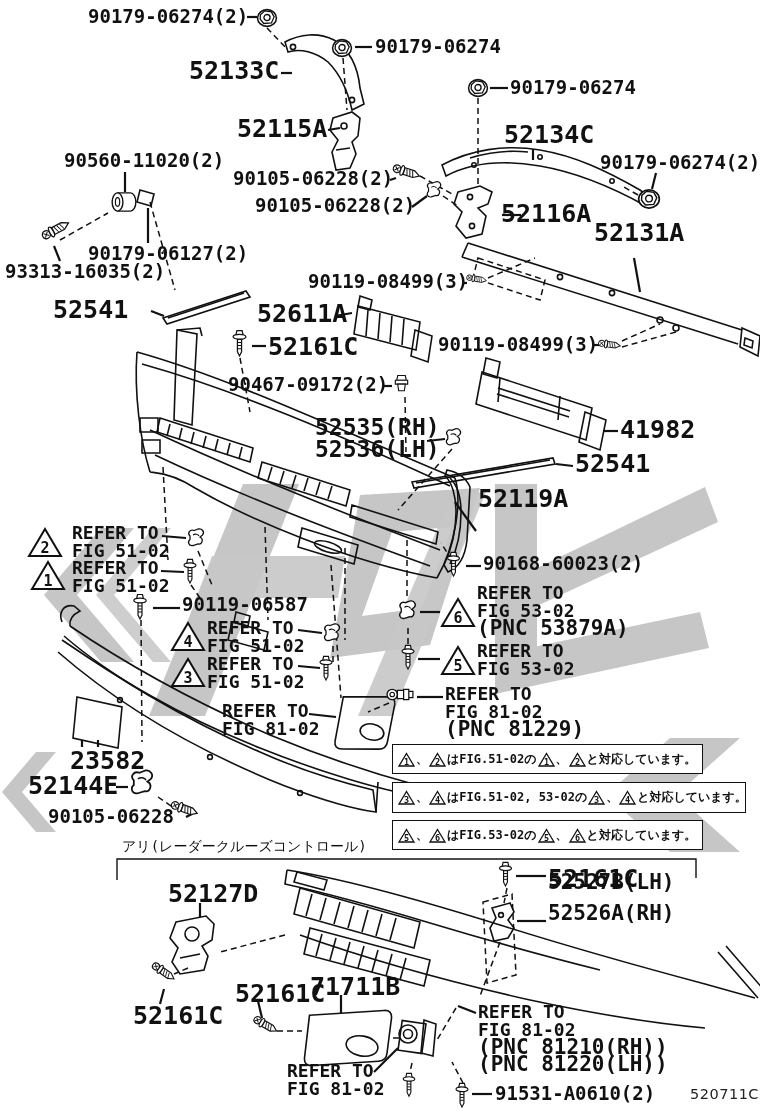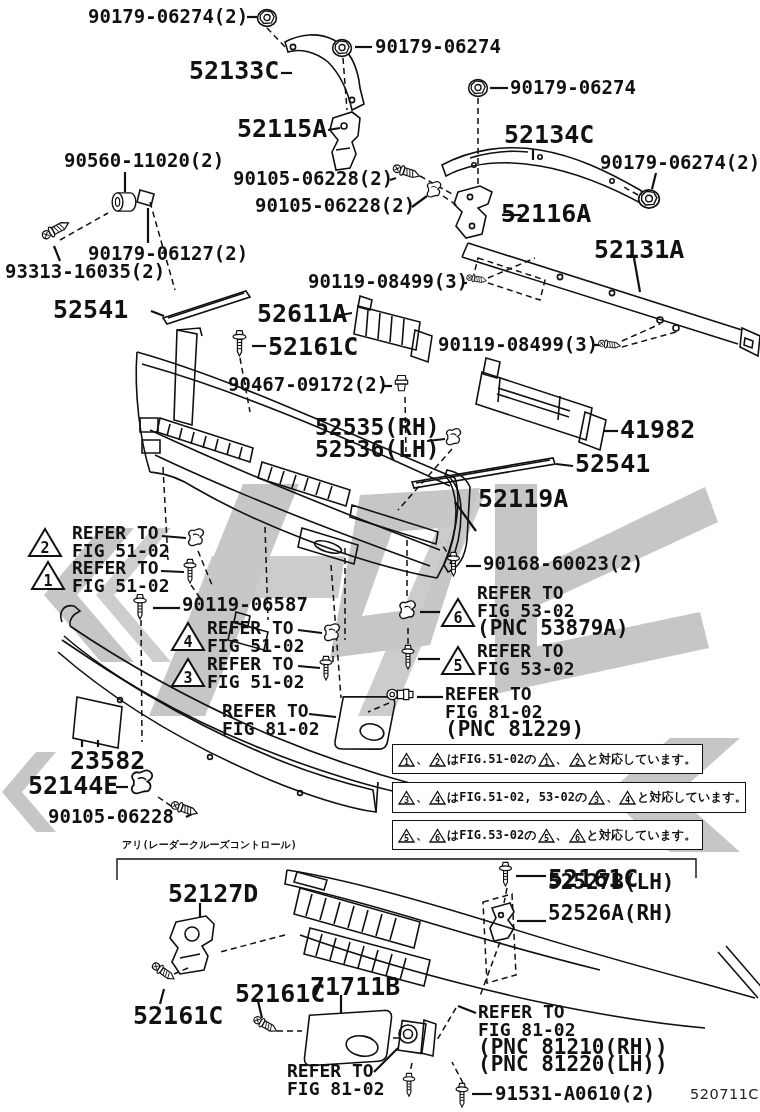--- a/index.html
+++ b/index.html
@@ -8,21 +8,21 @@
   .lbl{position:absolute;font-weight:bold;white-space:pre;line-height:1;color:#111;}
   .s25{font-size:25px;}
   .s23{font-size:23px;}
   .s22{font-size:21px;}
   .s19{font-size:19px;}
   .ref{position:absolute;font-weight:bold;white-space:pre;}
   .ref div{line-height:18px;font-size:18px;}
   .ref div.pnc{font-size:21px;line-height:17px;}
   .tri-big{position:absolute;}
   .tri-big svg{display:block;}
-  .jp{position:absolute;font-size:10px;font-weight:bold;white-space:pre;}
+  .jp{position:absolute;font-size:14px;font-weight:normal;white-space:pre;}
   .note{position:absolute;border:1.6px solid #111;background:#fff;display:flex;align-items:center;padding:0 4px;box-sizing:border-box;font-size:12px;font-weight:bold;white-space:pre;}
   .note .t{flex:0 0 auto;}
   .ntri{flex:0 0 auto;display:inline-block;margin:0 1px;}
   .ntri svg{display:block;}
   .figcode{position:absolute;font-family:"DejaVu Sans",sans-serif;font-size:14.5px;color:#222;letter-spacing:0.5px;}
 </style>
 </head>
 <body>
 
 <div id="stage">
@@ -339,21 +339,21 @@
   <div class="lbl s19" style="left:375px;top:37px">90179-06274</div>
   <div class="lbl s25" style="left:189px;top:58px">52133C</div>
   <div class="lbl s19" style="left:510px;top:78px">90179-06274</div>
   <div class="lbl s25" style="left:237px;top:116px">52115A</div>
   <div class="lbl s25" style="left:504px;top:122px">52134C</div>
   <div class="lbl s19" style="left:64px;top:151px">90560-11020(2)</div>
   <div class="lbl s19" style="left:233px;top:169px">90105-06228(2)</div>
   <div class="lbl s19" style="left:600px;top:153px">90179-06274(2)</div>
   <div class="lbl s19" style="left:255px;top:196px">90105-06228(2)</div>
   <div class="lbl s25" style="left:501px;top:201px">52116A</div>
-  <div class="lbl s25" style="left:594px;top:237px">52131A</div>
+  <div class="lbl s25" style="left:594px;top:220px">52131A</div>
   <div class="lbl s19" style="left:88px;top:244px">90179-06127(2)</div>
   <div class="lbl s19" style="left:5px;top:262px">93313-16035(2)</div>
   <div class="lbl s19" style="left:308px;top:272px">90119-08499(3)</div>
   <div class="lbl s25" style="left:53px;top:297px">52541</div>
   <div class="lbl s25" style="left:257px;top:301px">52611A</div>
   <div class="lbl s19" style="left:438px;top:335px">90119-08499(3)</div>
   <div class="lbl s25" style="left:268px;top:334px">52161C</div>
   <div class="lbl s19" style="left:228px;top:375px">90467-09172(2)</div>
   <div class="lbl s23" style="left:315px;top:416px">52535(RH)</div>
   <div class="lbl s23" style="left:315px;top:438px">52536(LH)</div>

